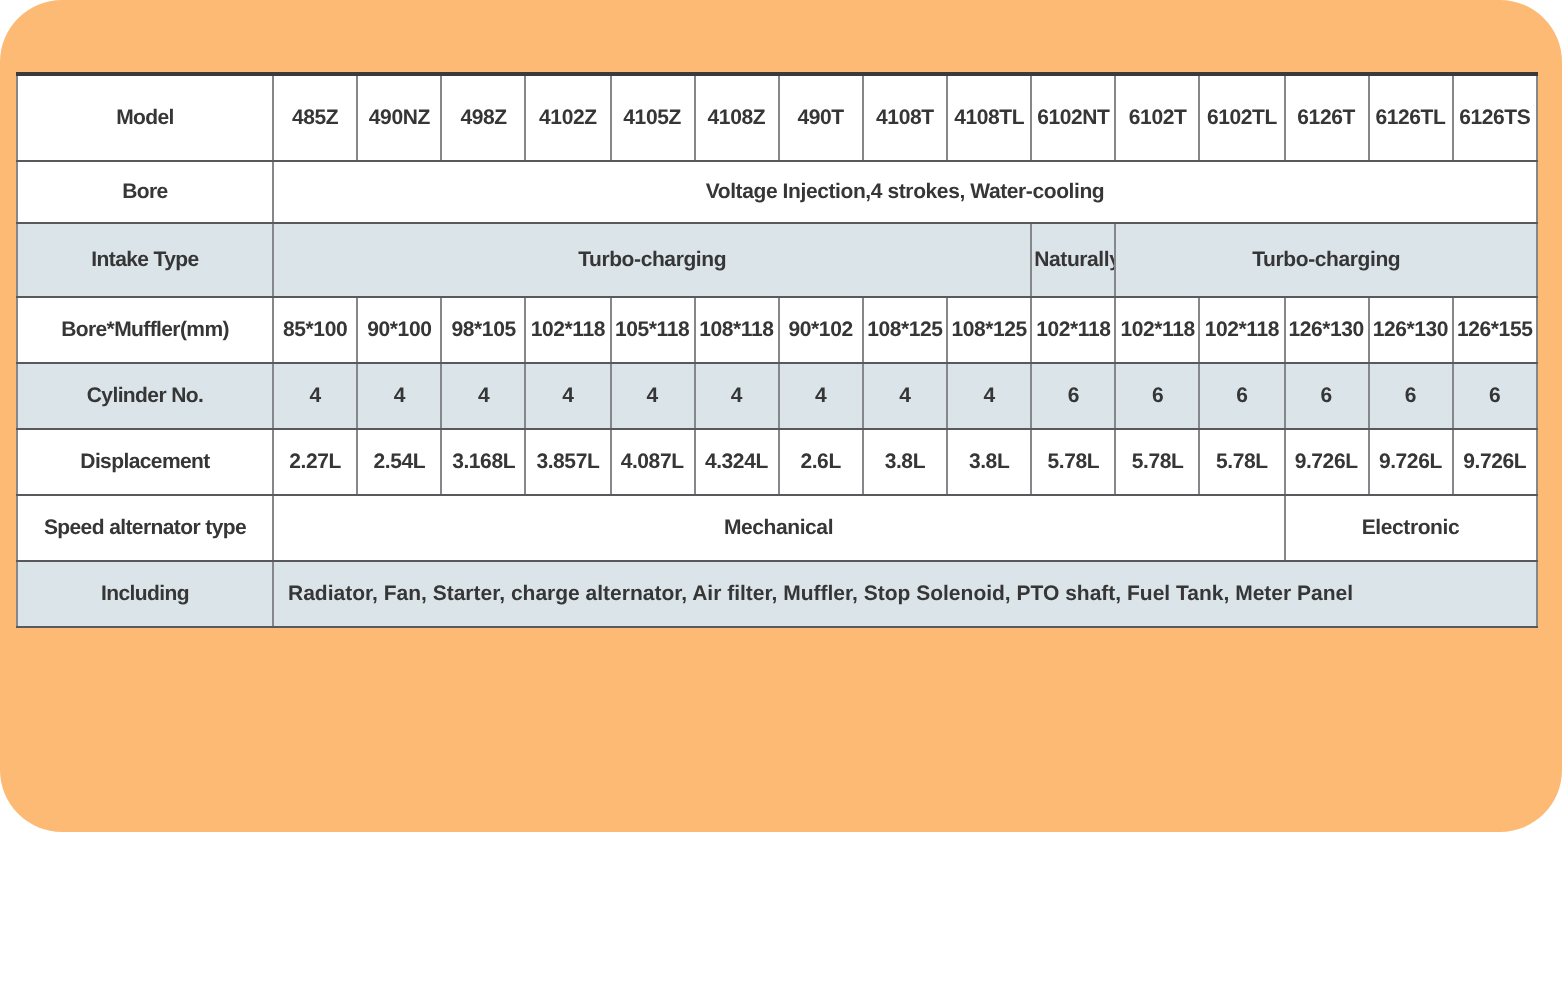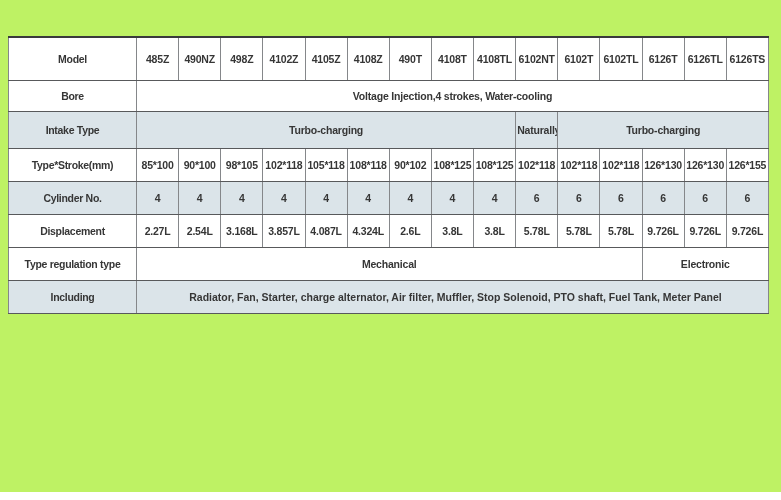--- a/index.html
+++ b/index.html
@@ -7,21 +7,21 @@
     --grid-h:#58595b;
     --grid-v:#85878a;
     --text:#363636;
     --outer:#3a3a3c;
   }
   html,body{margin:0;padding:0;background:#ffffff;}
   body{
     width:781px;height:500px;overflow:hidden;
     font-family:"Liberation Sans",sans-serif;
   }
-  .page{position:relative;width:781px;height:492px;background:#bef264;}
+  .page{position:relative;width:781px;height:416px;background:#fdba74;border-radius:31px;}
   table.spec-table{
     position:absolute;left:8px;top:36px;width:761px;
     border-collapse:collapse;table-layout:fixed;
     border-top:2px solid var(--outer);
     border-bottom:1px solid var(--grid-h);
     border-left:1px solid var(--grid-v);
     border-right:1px solid var(--grid-v);
   }
   col.label-col{width:128px;}
   tr{height:33px;}
@@ -35,21 +35,21 @@
     font-size:10.5px;font-weight:bold;color:var(--text);
     text-align:center;vertical-align:middle;
     padding:2px 1px;overflow:hidden;
     background:#ffffff;
   }
   tr.shade th, tr.shade td{background:var(--shade);}
   th.row-label{
     font-size:10.5px;letter-spacing:-0.3px;white-space:nowrap;
   }
   td.spec-cell{letter-spacing:-0.2px;}
-  td.left-align{text-align:center;padding-left:7px;letter-spacing:0;}
+  td.left-align{text-align:left;padding-left:7px;letter-spacing:0;}
 </style>
 </head>
 <body>
 
 <div class="page">
   <table class="spec-table">
     <colgroup>
       <col class="label-col">
     <col>
         <col>
@@ -90,21 +90,21 @@
           <th class="row-label">Bore</th>
           <td class="spec-cell" colspan="15">Voltage Injection,4 strokes, Water-cooling</td>
         </tr>
         <tr class="shade intake-row">
           <th class="row-label">Intake Type</th>
           <td class="spec-cell" colspan="9">Turbo-charging</td>
           <td class="spec-cell">Naturally</td>
           <td class="spec-cell" colspan="5">Turbo-charging</td>
         </tr>
         <tr>
-          <th class="row-label">Type*Stroke(mm)</th>
+          <th class="row-label">Bore*Muffler(mm)</th>
           <td class="spec-cell">85*100</td>
           <td class="spec-cell">90*100</td>
           <td class="spec-cell">98*105</td>
           <td class="spec-cell">102*118</td>
           <td class="spec-cell">105*118</td>
           <td class="spec-cell">108*118</td>
           <td class="spec-cell">90*102</td>
           <td class="spec-cell">108*125</td>
           <td class="spec-cell">108*125</td>
           <td class="spec-cell">102*118</td>
@@ -144,21 +144,21 @@
           <td class="spec-cell">3.8L</td>
           <td class="spec-cell">3.8L</td>
           <td class="spec-cell">5.78L</td>
           <td class="spec-cell">5.78L</td>
           <td class="spec-cell">5.78L</td>
           <td class="spec-cell">9.726L</td>
           <td class="spec-cell">9.726L</td>
           <td class="spec-cell">9.726L</td>
         </tr>
         <tr>
-          <th class="row-label">Type regulation type</th>
+          <th class="row-label">Speed alternator type</th>
           <td class="spec-cell" colspan="12">Mechanical</td>
           <td class="spec-cell" colspan="3">Electronic</td>
         </tr>
         <tr class="shade">
           <th class="row-label">Including</th>
           <td class="spec-cell left-align" colspan="15">Radiator, Fan, Starter, charge alternator, Air filter, Muffler, Stop Solenoid, PTO shaft, Fuel Tank, Meter Panel</td>
         </tr>
       </tbody>
   </table>
 </div>

